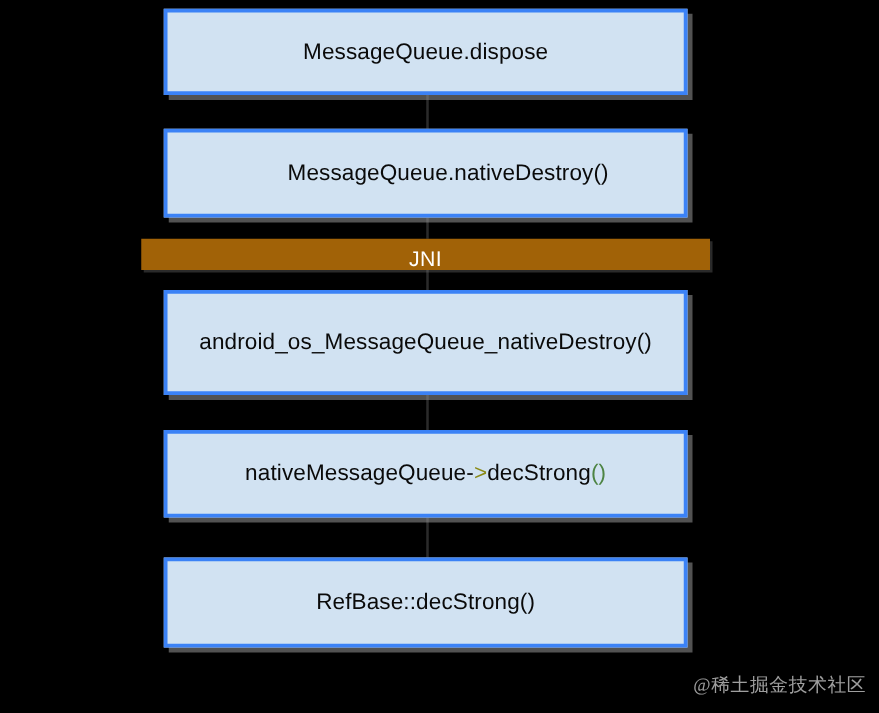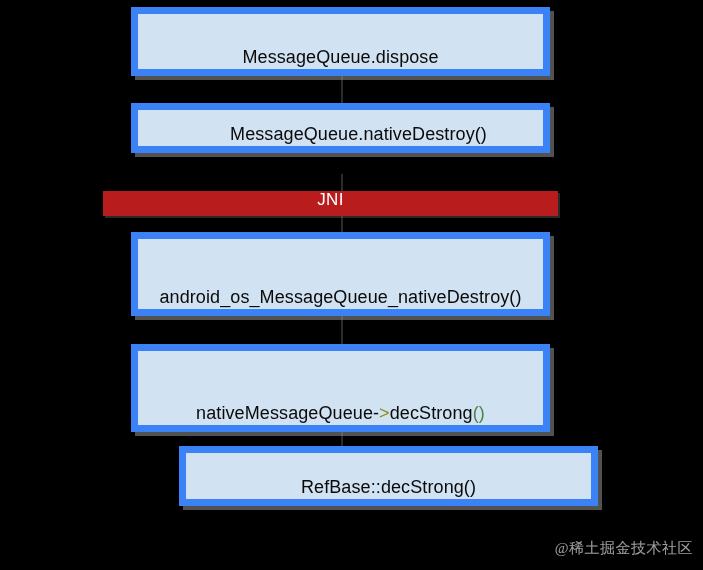--- a/index.html
+++ b/index.html
@@ -30,48 +30,48 @@
     width: 2px;
     background: #2b2b2b;
   }
 
   
   .node {
     position: absolute;
     left: 131px;
     width: 419px;
     background: #d1e2f2;
-    border: 7px solid #3b82f6;
+    border: 3px solid #3b82f6;
     box-sizing: border-box;
     box-shadow: 4px 4px 0 0 rgba(150,150,150,0.55);
     display: flex;
-    align-items: flex-end;
+    align-items: center;
     justify-content: center;
   }
   .node-label {
     color: #0a0a0a;
     font-size: 18px;
     line-height: 1.2;
     letter-spacing: 0.1px;
     white-space: nowrap;
     text-align: center;
   }
   .node-label .tok-arrow { color: #8a8a17; }
   .node-label .tok-paren { color: #4d8443; }
 
   
   .band {
     position: absolute;
-    left: 103px;
+    left: 113px;
     width: 455px;
     height: 25px;
     top: 191px;
-    background: #b91c1c;
+    background: #a16207;
     display: flex;
-    align-items: flex-start;
+    align-items: flex-end;
     justify-content: center;
     box-shadow: 2px 2px 0 0 rgba(120,120,120,0.35);
   }
   .band-label {
     color: #ffffff;
     font-size: 17px;
     line-height: 1;
     letter-spacing: 0.3px;
   }
 
@@ -96,37 +96,37 @@
   <div class="connector" style="top:76px;height:27px;"></div>
   <div class="connector" style="top:174px;height:17px;"></div>
   <div class="connector" style="top:216px;height:16px;"></div>
   <div class="connector" style="top:302px;height:42px;"></div>
   <div class="connector" style="top:414px;height:32px;"></div>
 
   <div class="node" style="top:7px;height:69px;">
     <span class="node-label">MessageQueue.dispose</span>
   </div>
 
-  <div class="node" style="top:103px;height:50px;padding-left:36px;">
+  <div class="node" style="top:103px;height:71px;padding-left:36px;">
     <span class="node-label">MessageQueue.nativeDestroy()</span>
   </div>
 
   <div class="band">
     <span class="band-label">JNI</span>
   </div>
 
   <div class="node" style="top:232px;height:84px;">
     <span class="node-label">android_os_MessageQueue_nativeDestroy()</span>
   </div>
 
-  <div class="node" style="top:344px;height:88px;">
+  <div class="node" style="top:344px;height:70px;">
     <span class="node-label">
       <span class="tok-plain">nativeMessageQueue-</span><span class="tok-arrow">&gt;</span><span class="tok-plain">decStrong</span><span class="tok-paren">()</span>
     </span>
   </div>
 
-  <div class="node" style="top:446px;height:60px;margin-left:48px;">
+  <div class="node" style="top:446px;height:72px;">
     <span class="node-label">RefBase::decStrong()</span>
   </div>
 
   <div class="watermark">@稀土掘金技术社区</div>
 
 </div>
 
 </body></html>

